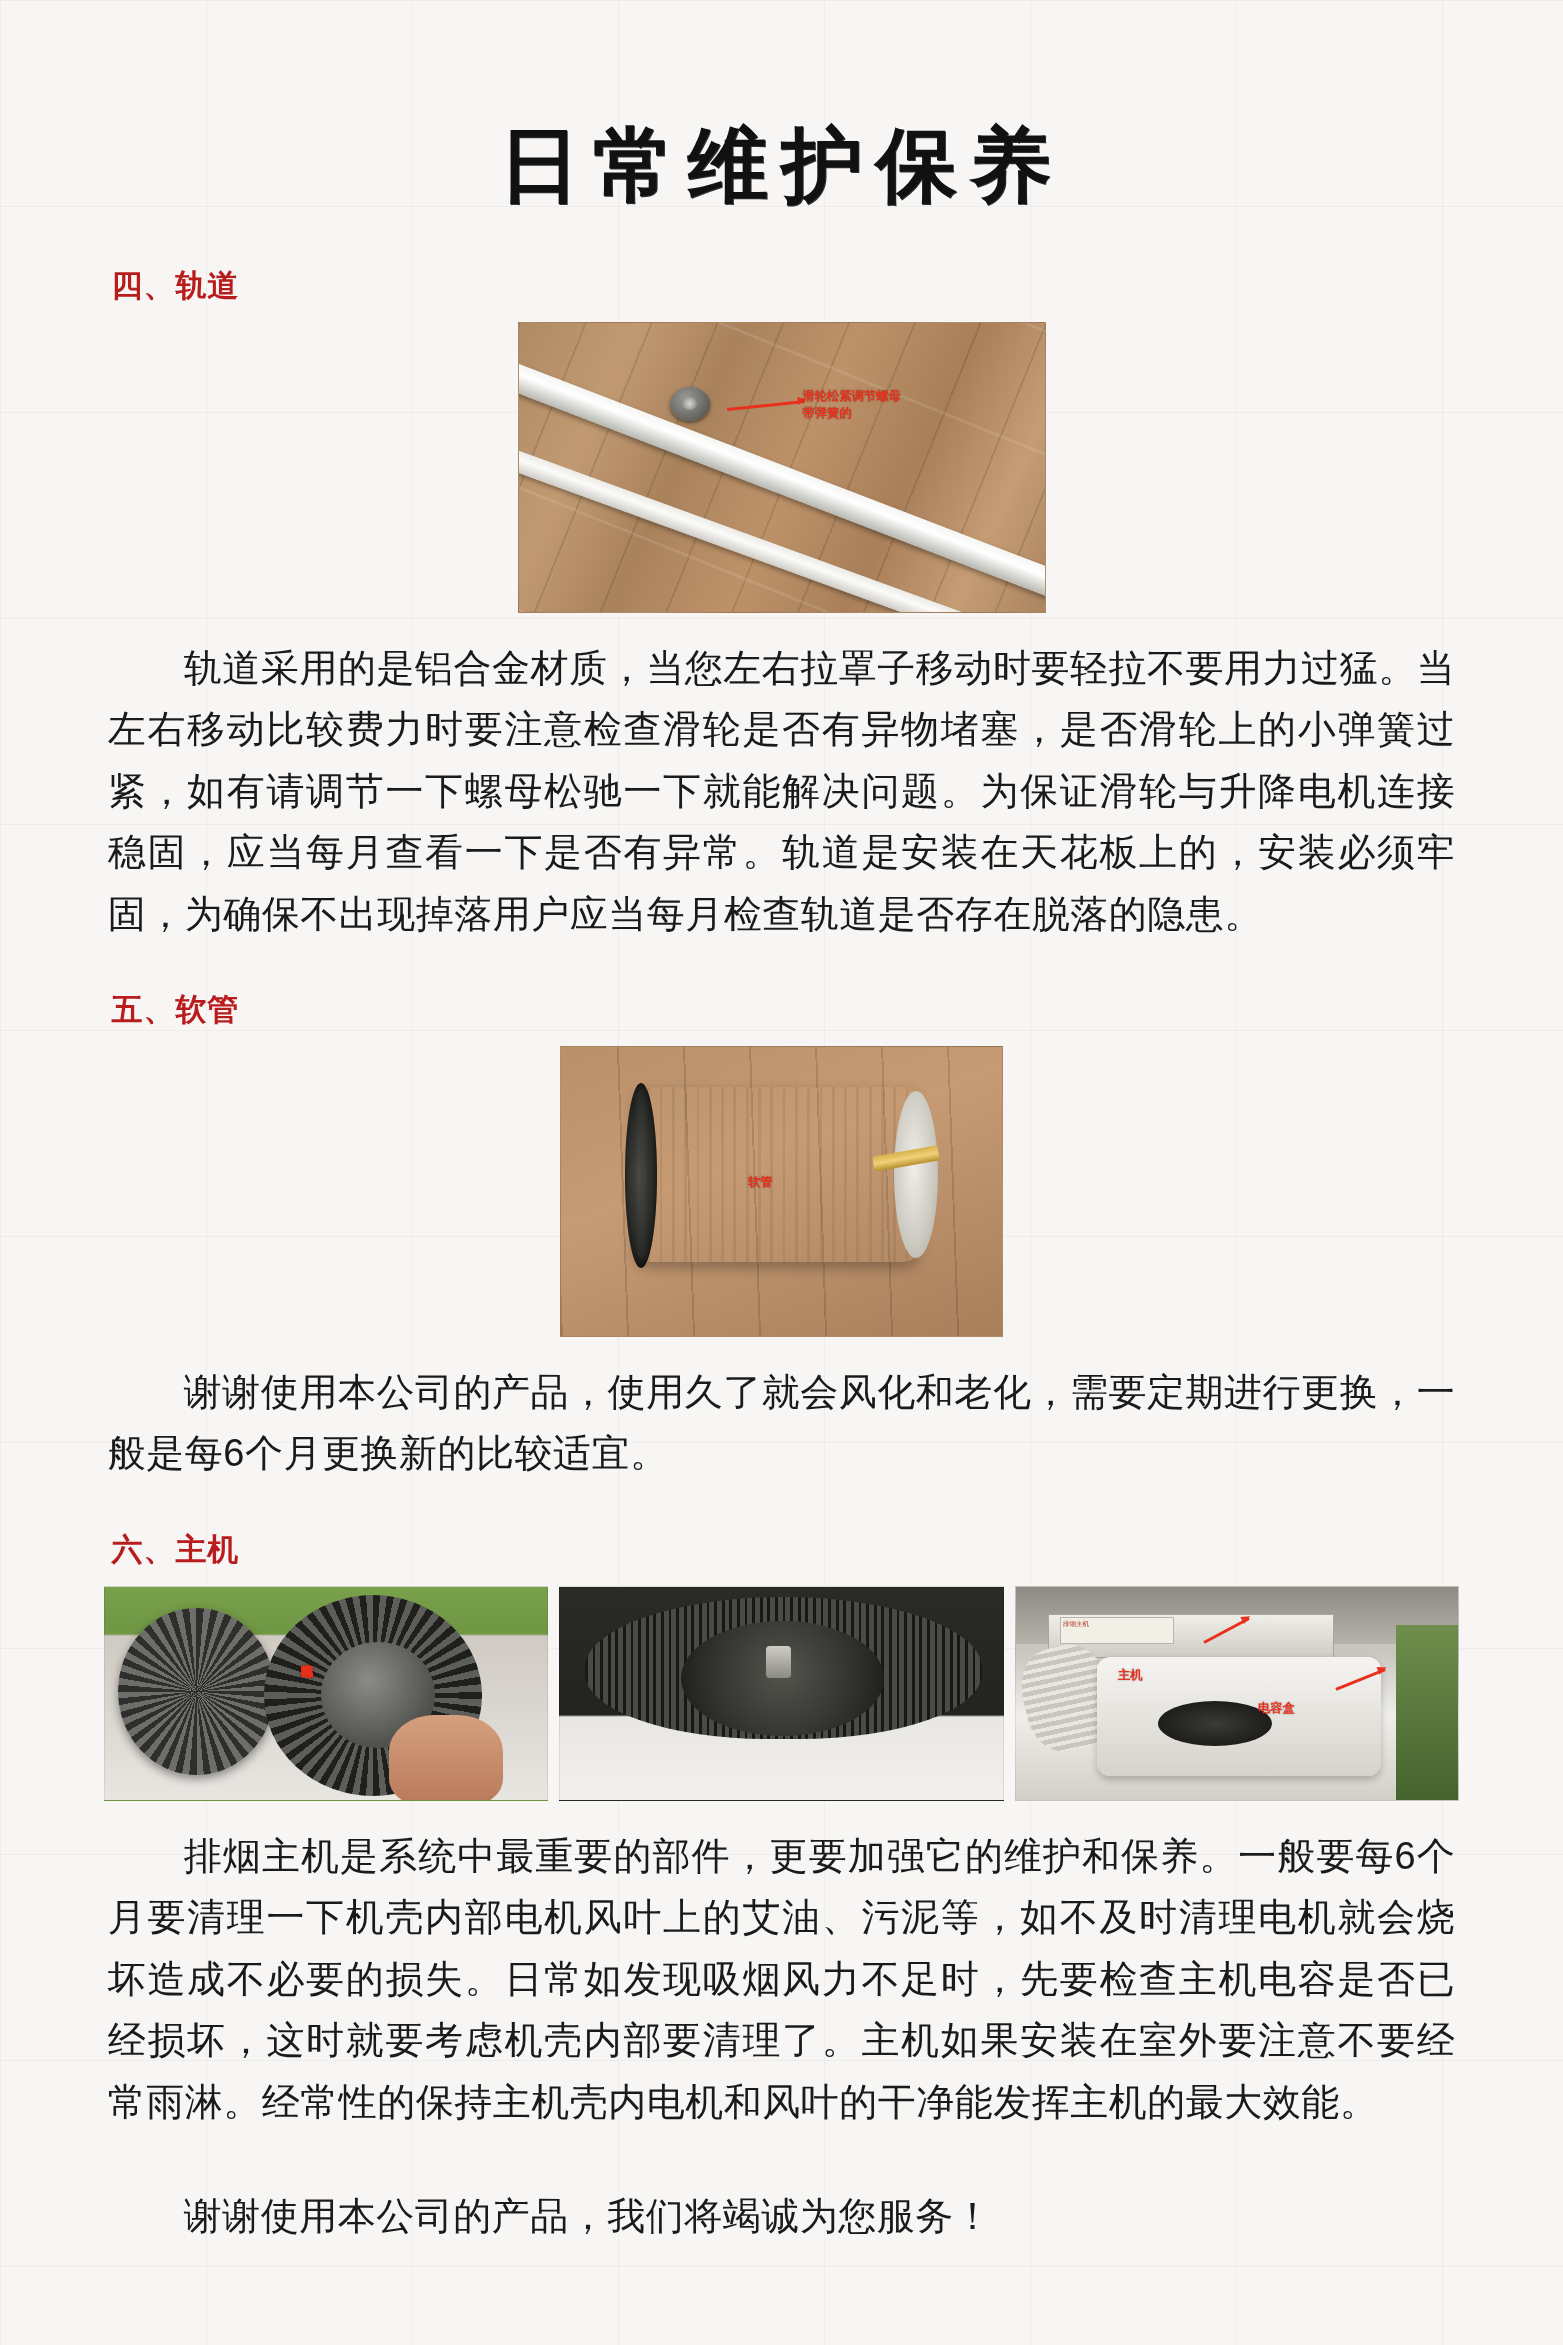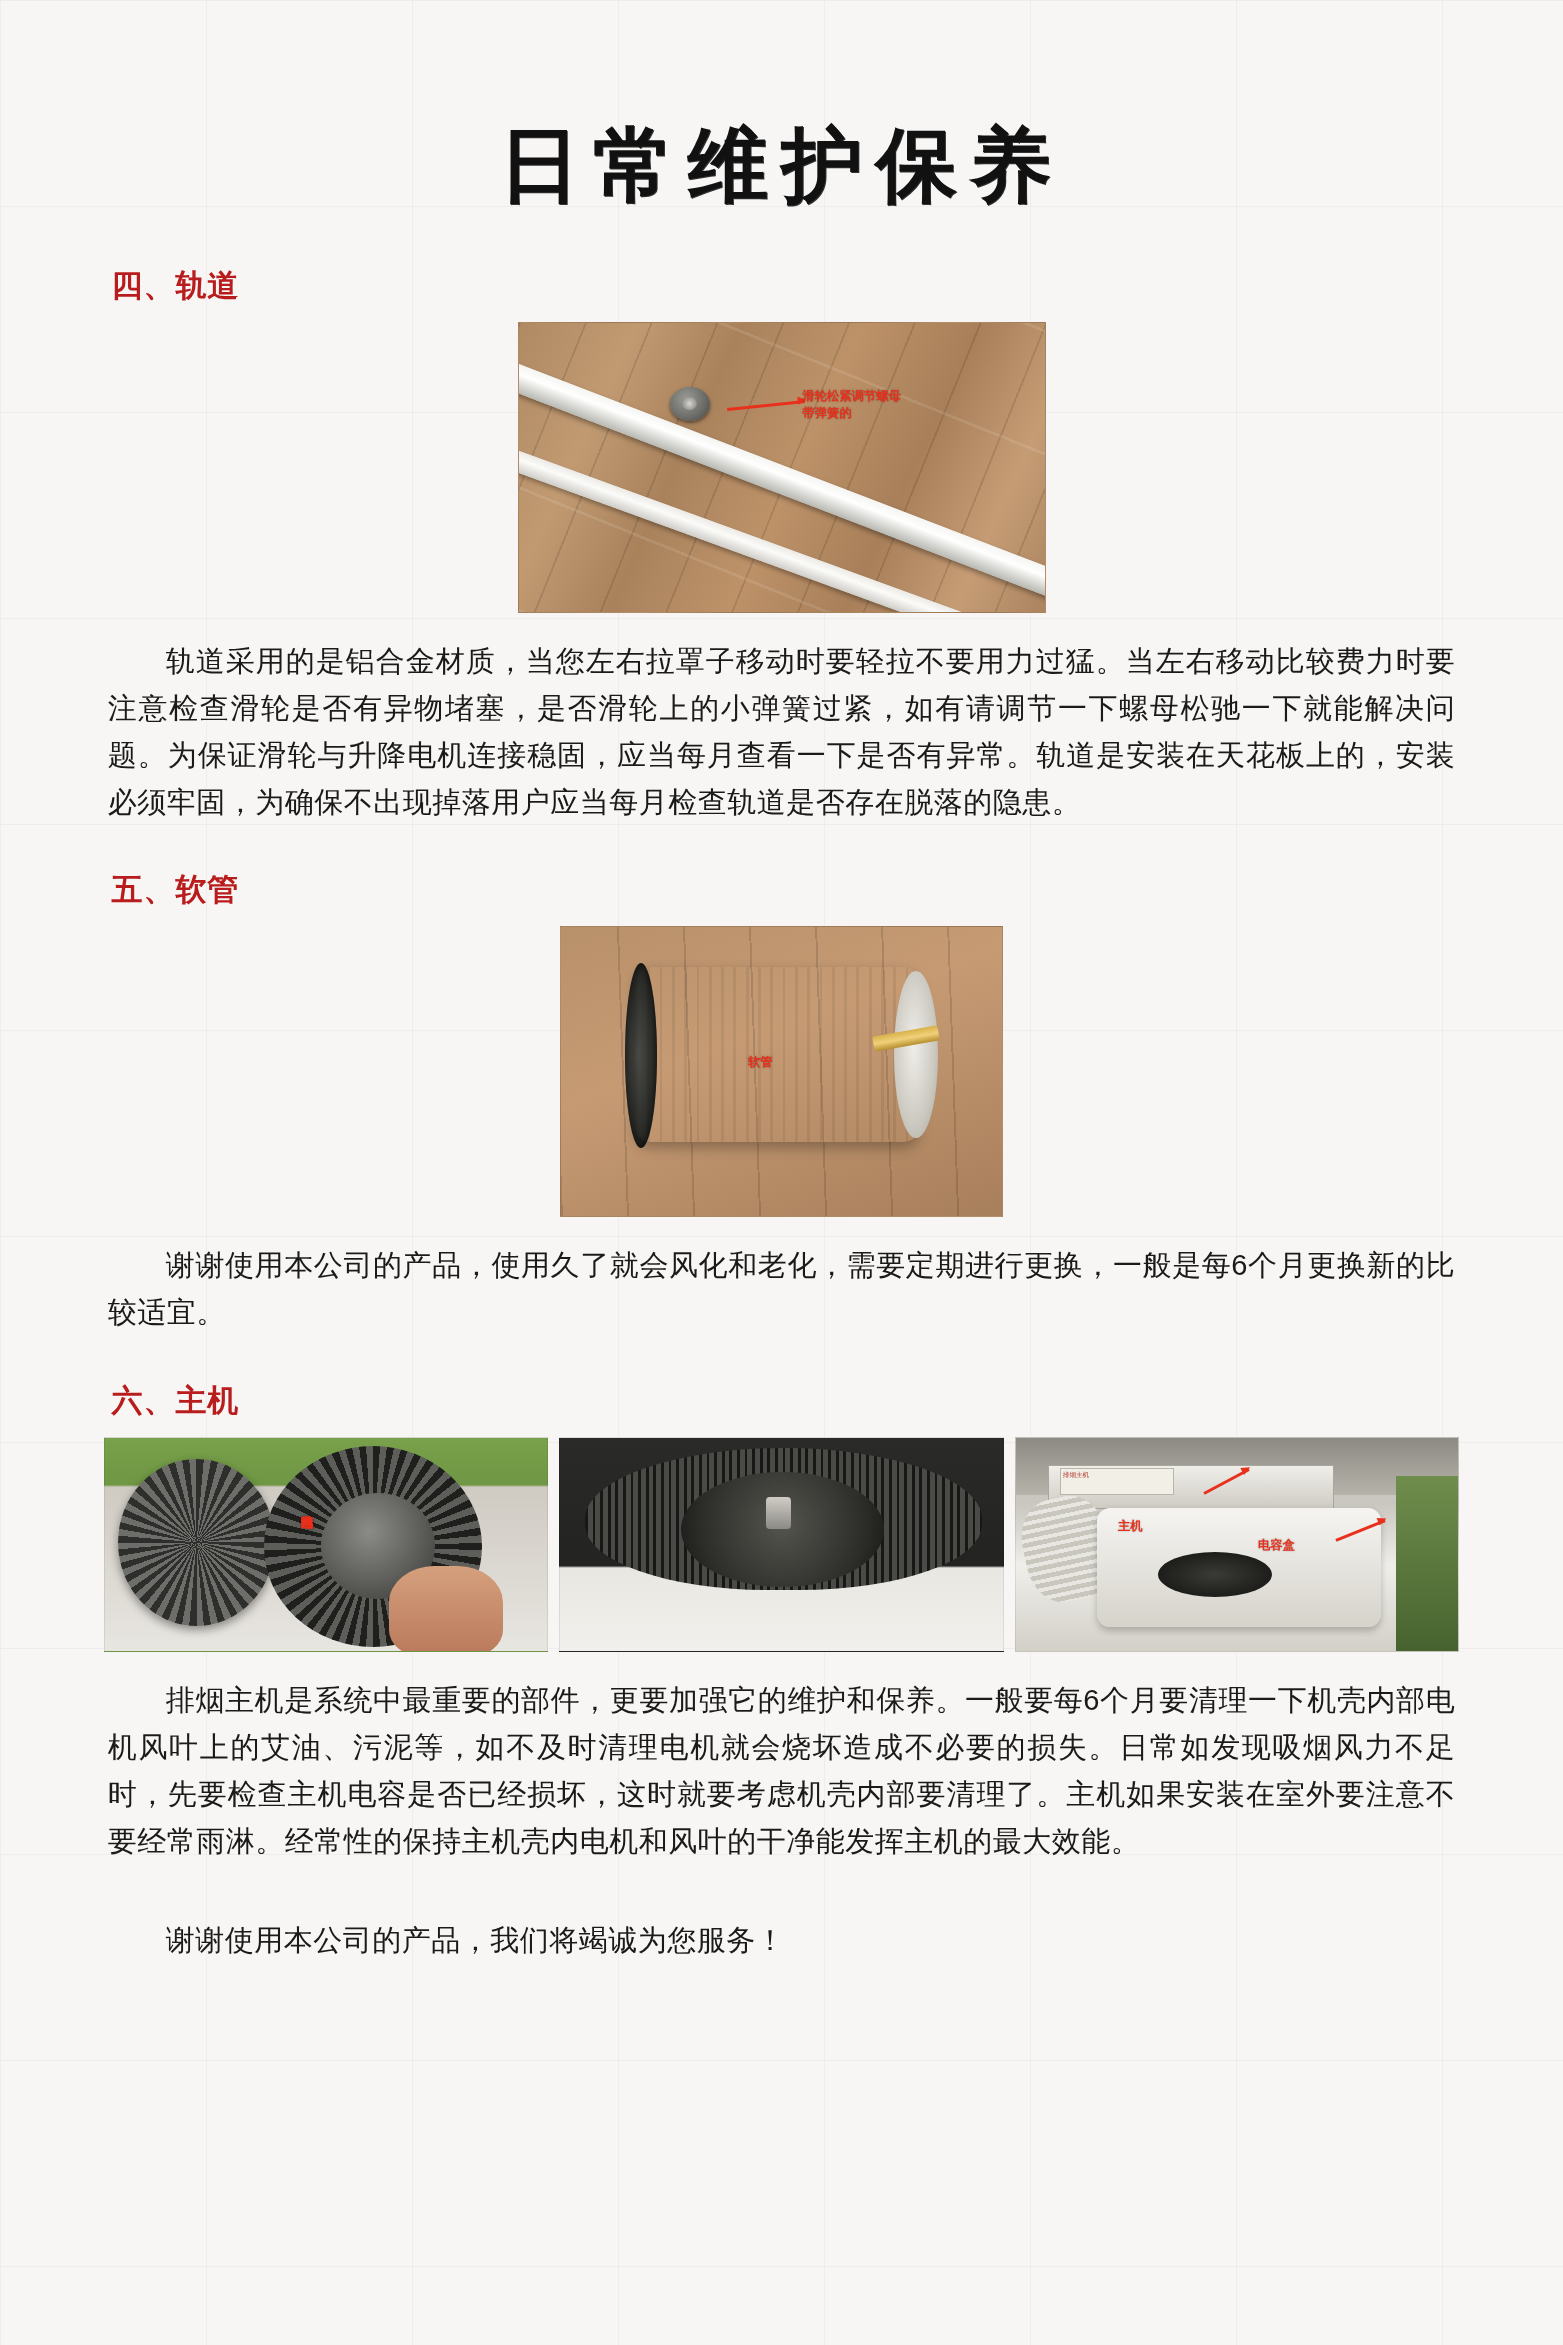--- a/index.html
+++ b/index.html
@@ -299,21 +299,21 @@
     background: #f2efe6;
     border: 0.9px solid #b9b5ab;
     font-size: 6.6px;
     color: #b03024;
     line-height: 1.25;
     padding: 1.9px;
     box-sizing: border-box;
     overflow: hidden;
   }
   .body-text {
-    font-size: 29px;
+    font-size: 38px;
     line-height: 1.62;
     color: #1a1a1a;
     margin: 24.6px 3.8px 0 3.8px;
     text-align: justify;
     text-indent: 2em;
     letter-spacing: 0.5px;
   }
   .closing-text {
     margin-top: 53px;
   }
@@ -381,21 +381,21 @@
       <div class="ceiling"></div>
       <div class="box"></div>
       <div class="greenery"></div>
       <div class="duct"></div>
       <div class="body"></div>
       <div class="hole"></div>
       <div class="label-tag">排烟主机</div>
       <div class="arrow-red" style="left:185px; top:42px; width:51px; transform:rotate(-28deg);"></div>
       <div class="arrow-red" style="left:318px; top:91px; width:53px; transform:rotate(-22deg);"></div>
       <div class="caption-red" style="left:102px; top:81px;">主机</div>
-      <div class="caption-red" style="left:242px; top:100px;">电容盒</div>
+      <div class="caption-red" style="left:242px; top:114px;">电容盒</div>
     </div>
 
   </div>
 
   <p class="body-text">排烟主机是系统中最重要的部件，更要加强它的维护和保养。一般要每6个月要清理一下机壳内部电机风叶上的艾油、污泥等，如不及时清理电机就会烧坏造成不必要的损失。日常如发现吸烟风力不足时，先要检查主机电容是否已经损坏，这时就要考虑机壳内部要清理了。主机如果安装在室外要注意不要经常雨淋。经常性的保持主机壳内电机和风叶的干净能发挥主机的最大效能。</p>
 
   <p class="body-text closing-text">谢谢使用本公司的产品，我们将竭诚为您服务！</p>
 
 </div>
 

